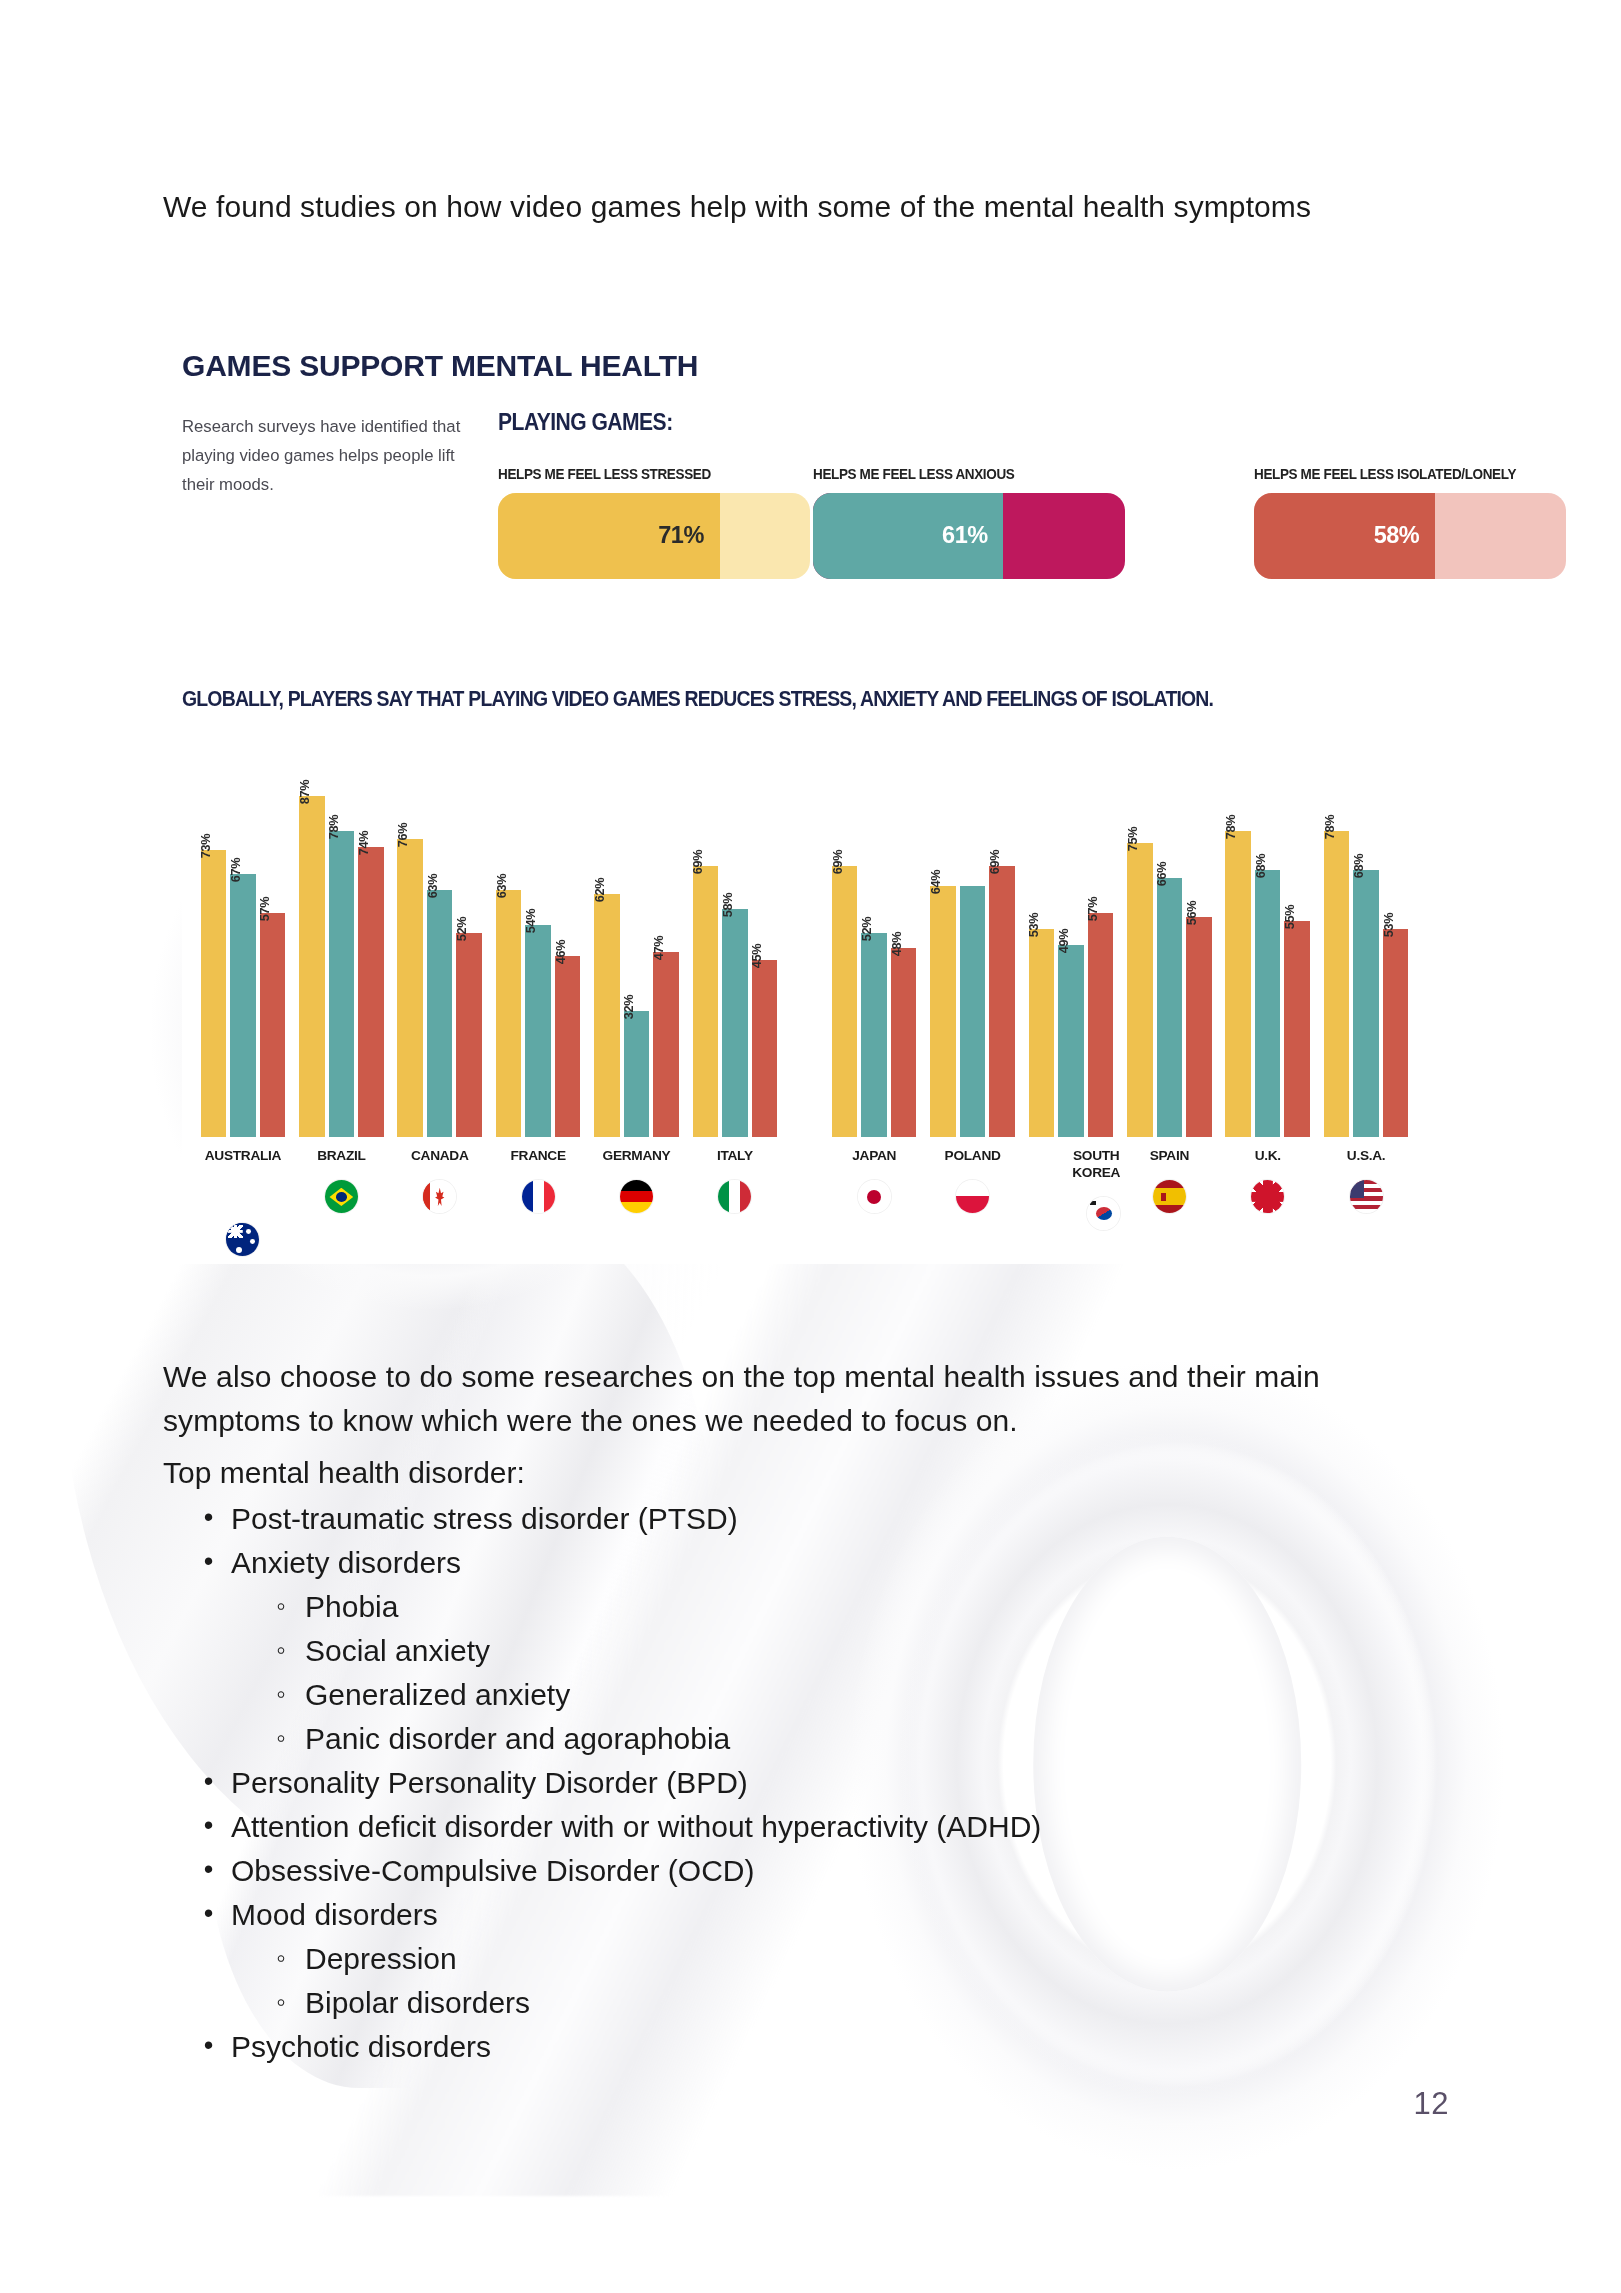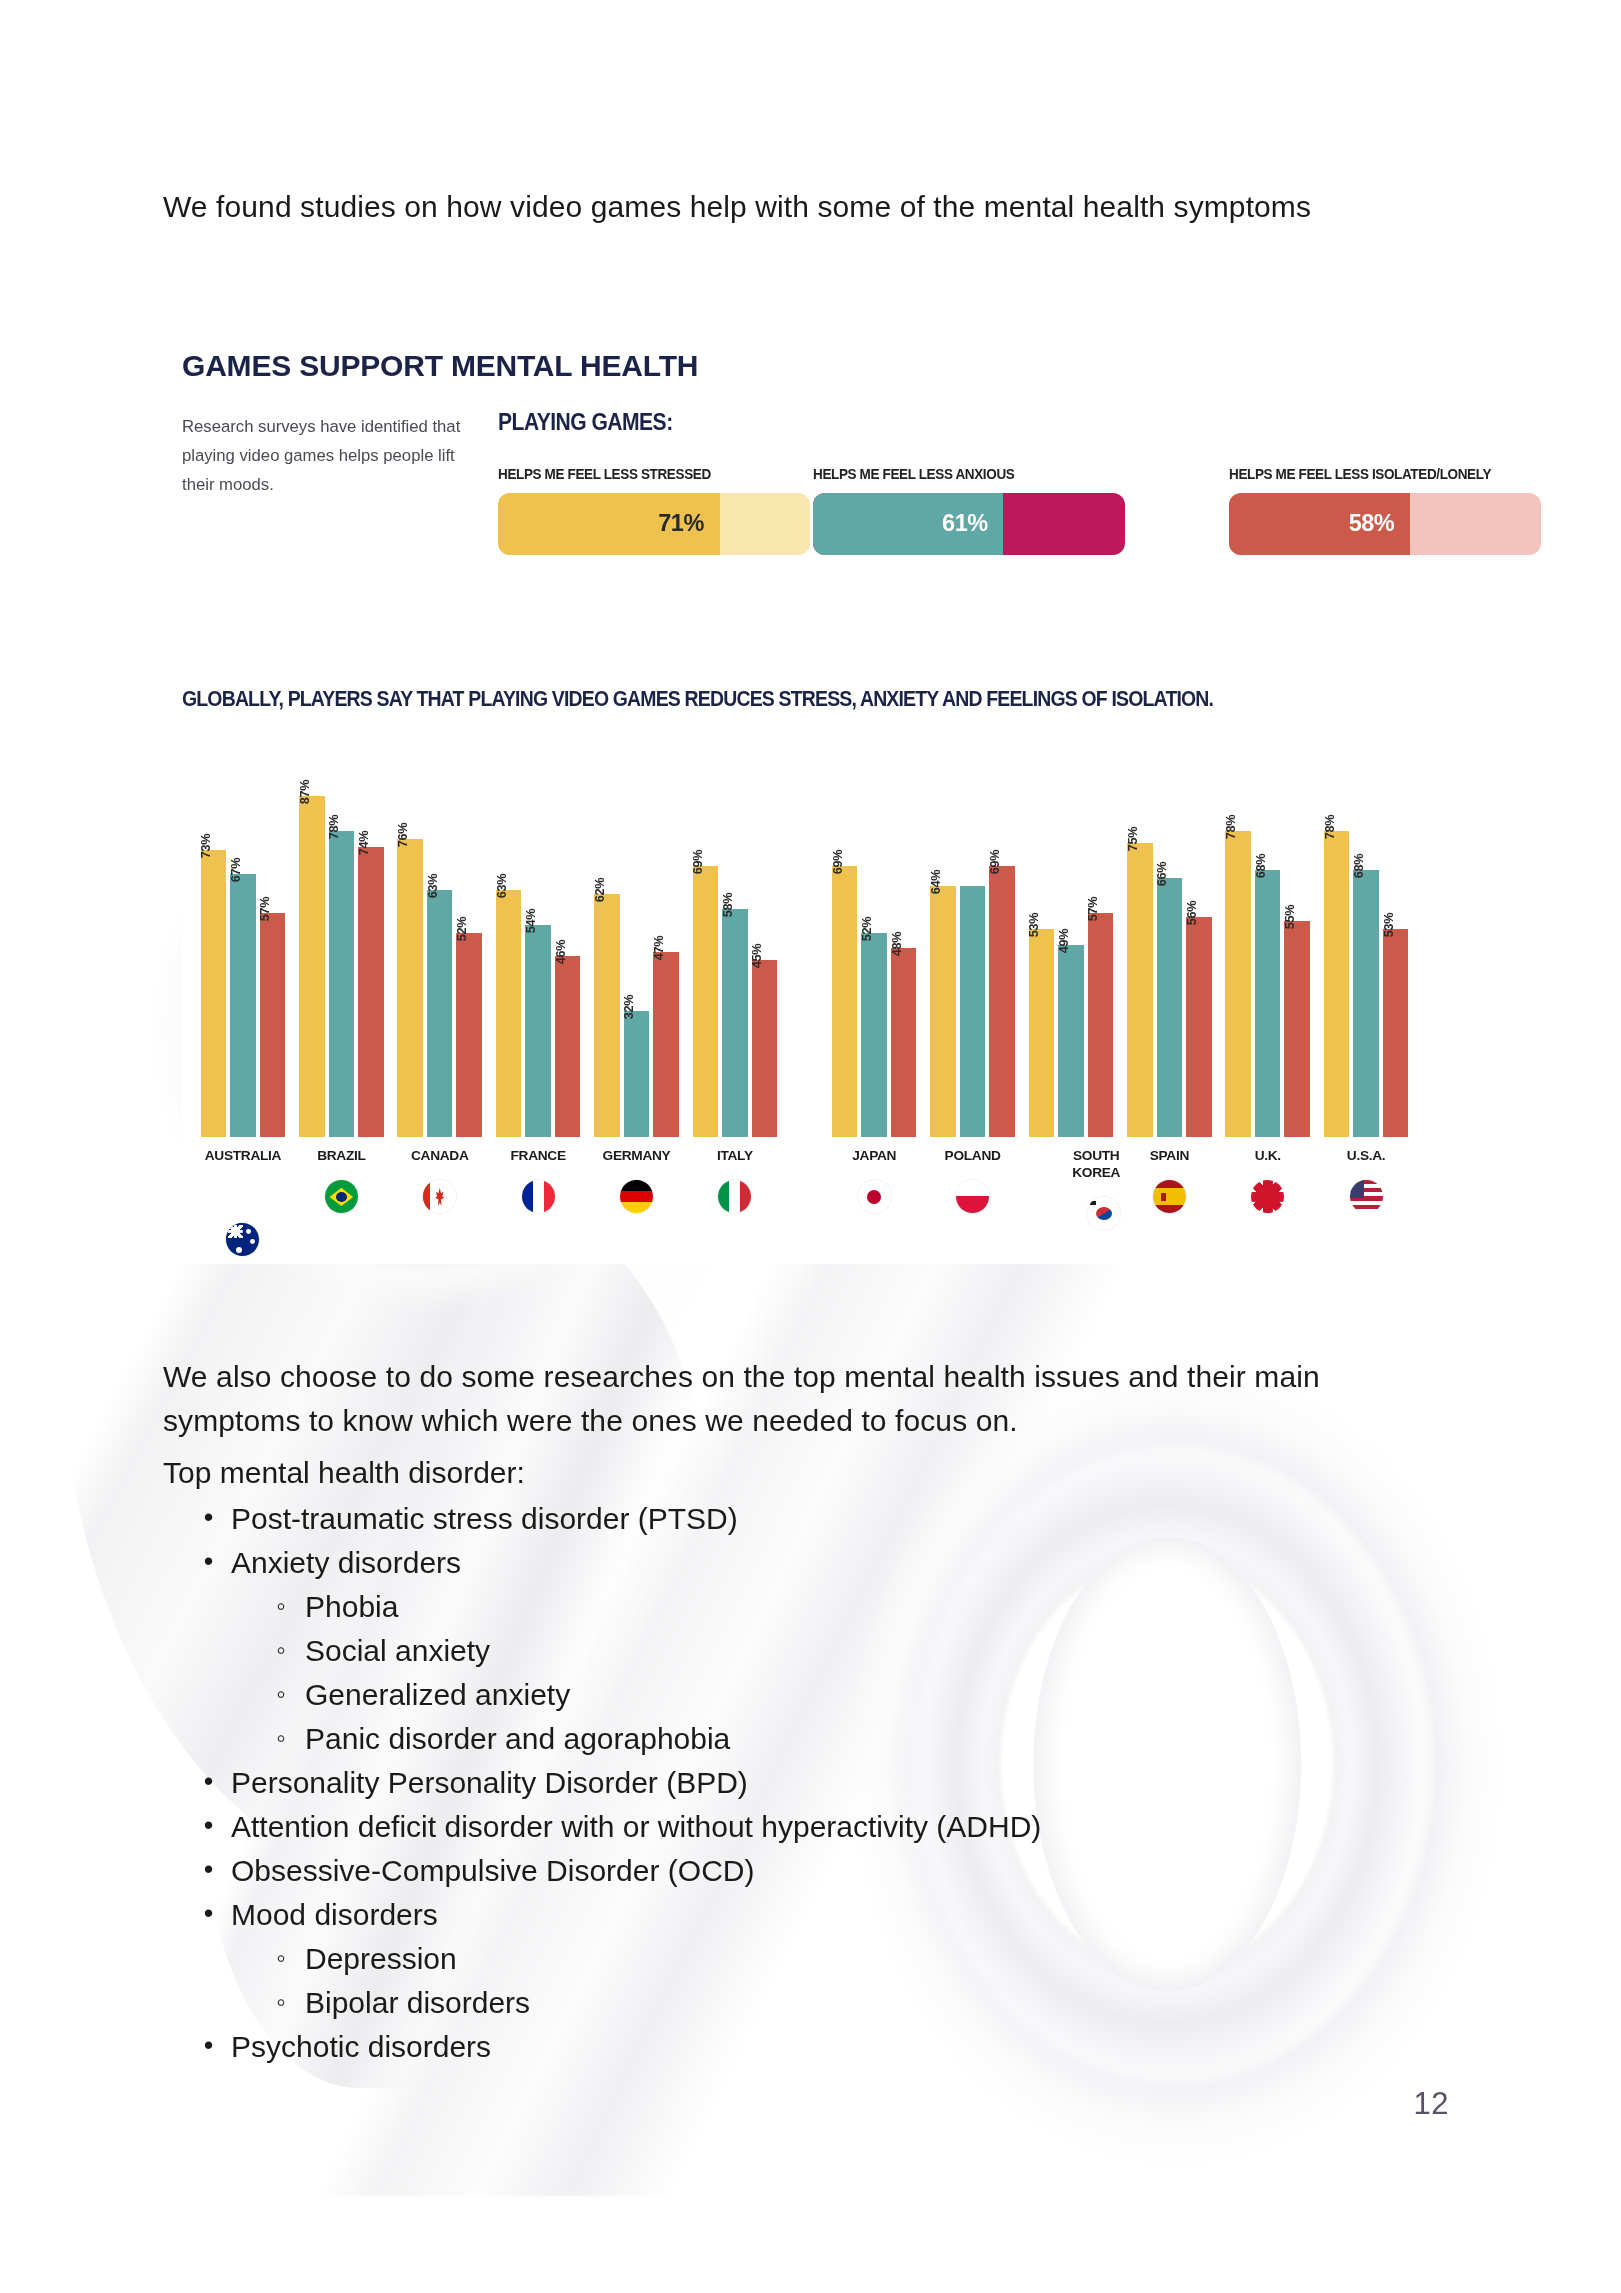--- a/index.html
+++ b/index.html
@@ -87,30 +87,30 @@
   #ig-playing{
     position:absolute;left:316px;top:67px;
     font-size:24.5px;font-weight:bold;color:#1b2348;
     letter-spacing:-0.6px;
     transform:scaleX(0.86);transform-origin:left center;
   }
 
   .statcol{position:absolute;top:125px;width:312px;}
   #stat-0{left:316px;}
   #stat-1{left:631px;}
-  #stat-2{left:1023px;padding-left:24px;}
+  #stat-2{left:1048px;padding-left:24px;}
 
   .stat-label{
     font-size:14.7px;font-weight:bold;color:#222;
     letter-spacing:-0.4px;white-space:nowrap;
     transform:scaleX(0.92);transform-origin:left center;
     margin-bottom:10.8px;
   }
   .stat-bar{
-    position:relative;height:62px;border-radius:12px;overflow:hidden;
+    position:relative;height:86px;border-radius:18px;overflow:hidden;
   }
   .stat-fill{
     position:absolute;left:0;top:0;bottom:0;
     display:flex;align-items:center;justify-content:flex-end;
     padding-right:15.7px;box-sizing:border-box;
   }
   .stat-val{font-size:23.5px;font-weight:bold;letter-spacing:-0.5px;}
 
   
   #chart-title{

